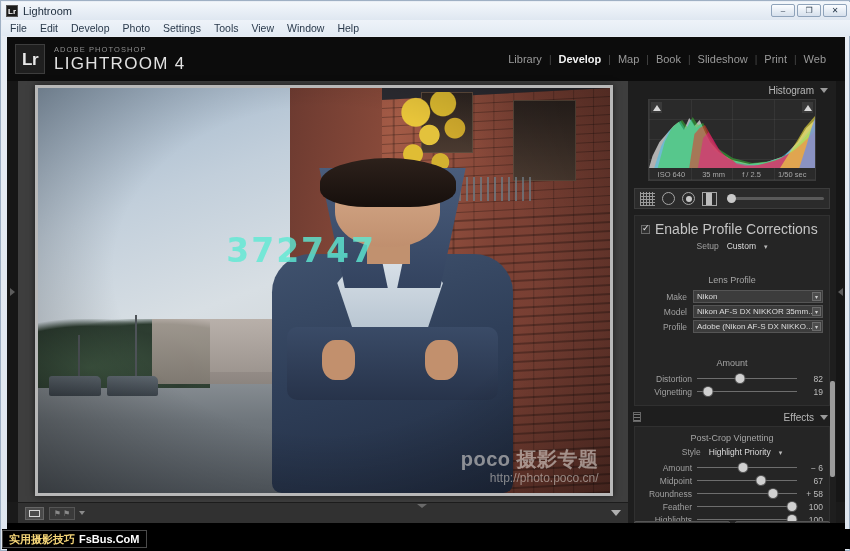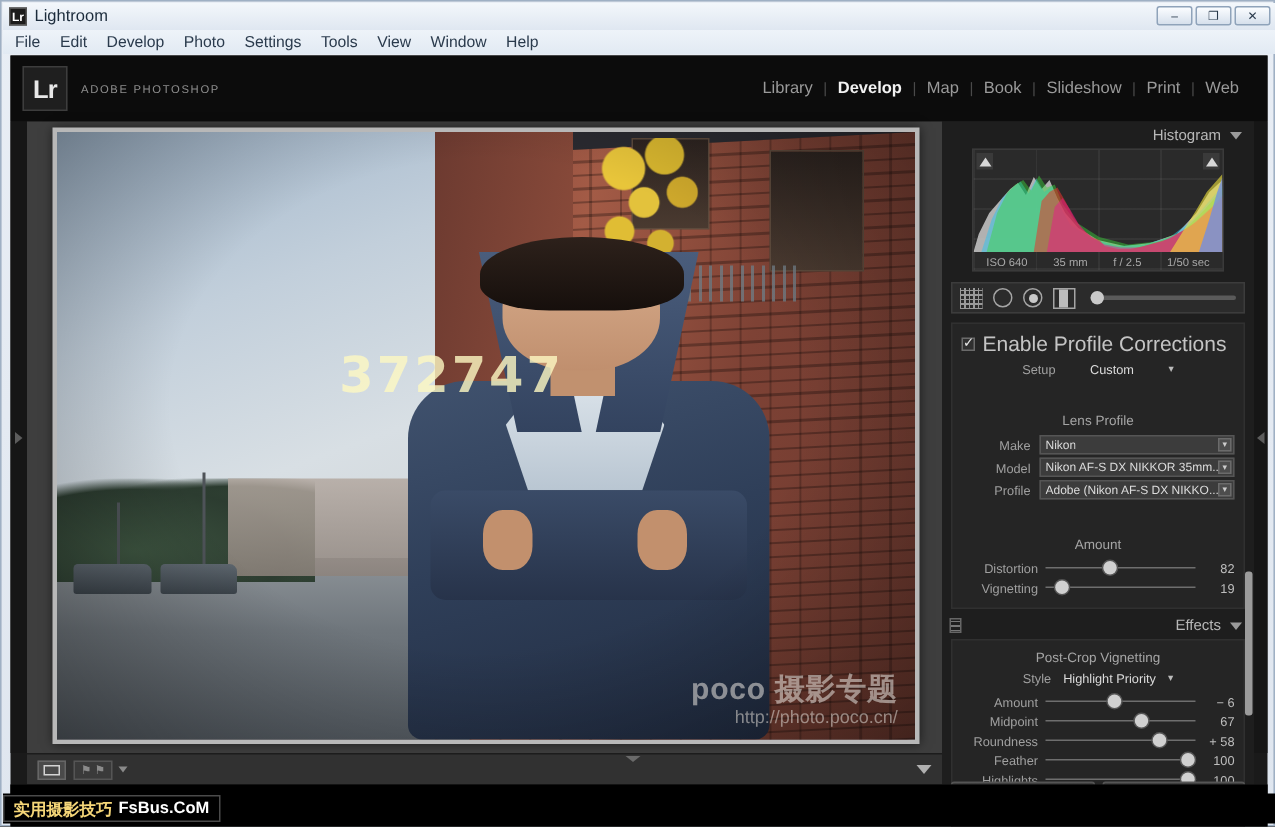--- a/index.html
+++ b/index.html
@@ -207,21 +207,21 @@
   .hand.l { left: 22%; }
   .hand.r { right: 24%; }
   .vig {
     position: absolute; inset: 0;
     background: radial-gradient(ellipse at 50% 45%, rgba(0,0,0,0) 52%, rgba(0,0,0,.38) 100%);
   }
 
   .wm-num {
     position: absolute; left: 46%; top: 40%;
     transform: translate(-50%,-50%);
-    font-size: 33px; font-weight: bold; color: #fef9c3; opacity: .8;
+    font-size: 33px; font-weight: bold; color: #5eead4; opacity: .8;
     letter-spacing: 2px; font-family: "DejaVu Sans", sans-serif;
   }
   .wm-poco {
     position: absolute; right: 2%; bottom: 2%; text-align: right; opacity: .55;
   }
   .wm-poco .l1 { font-size: 20px; color: #e8e4df; font-weight: bold; letter-spacing: .5px; }
   .wm-poco .l2 { font-size: 12px; color: #ddd8d2; margin-top: -2px; }
 
   
   .rpanel {
@@ -307,21 +307,21 @@
     flex: 1; height: 13px; background: #3c3c3c; border: 1px solid #555;
     display: flex; align-items: center; padding: 0 3px; position: relative;
   }
   .combo .v { font-size: 8px; color: #dcdcdc; white-space: nowrap; overflow: hidden; }
   .combo .btn {
     position: absolute; right: 1px; top: 1px; width: 9px; height: 9px;
     background: #4d4d4d; border: 1px solid #6b6b6b;
     display: flex; align-items: center; justify-content: center;
     font-size: 6px; color: #ccc; line-height: 1;
   }
-  .setup-row { display: flex; align-items: center; justify-content: center; gap: 23px; margin-bottom: 5px; }
+  .setup-row { display: flex; align-items: center; justify-content: center; gap: 8px; margin-bottom: 5px; }
   .setup-row .k { font-size: 8.5px; color: #a0a0a0; }
   .setup-row .v { font-size: 8.5px; color: #dcdcdc; }
   .updown { font-size: 7px; color: #bbb; line-height: 7px; }
 
   .srow { display: flex; align-items: center; height: 13px; }
   .srow .sname { width: 56px; text-align: right; font-size: 8.5px; color: #a0a0a0; padding-right: 5px; }
   .track { flex: 1; height: 1px; background: #6e6e6e; position: relative; }
   .track .knob {
     position: absolute; top: -4px; width: 9px; height: 9px; background: #d0d0d0;
     border-radius: 50%; transform: translateX(-50%);
@@ -426,20 +426,21 @@
       <span>Help</span>
     </div>
 
     <div class="lr">
 
       <div class="lr-top">
         <div class="lr-logo">
           <div class="lr-badge">Lr</div>
           <div class="lr-wordmark">
             <div class="lr-sub">ADOBE PHOTOSHOP</div>
+            <div class="lr-main">LIGHTROOM 4</div>
           </div>
         </div>
         <div class="modules">
           <div class="module">Library</div>
           <div class="msep">|</div>
           <div class="module active">Develop</div>
           <div class="msep">|</div>
           <div class="module">Map</div>
           <div class="msep">|</div>
           <div class="module">Book</div>

